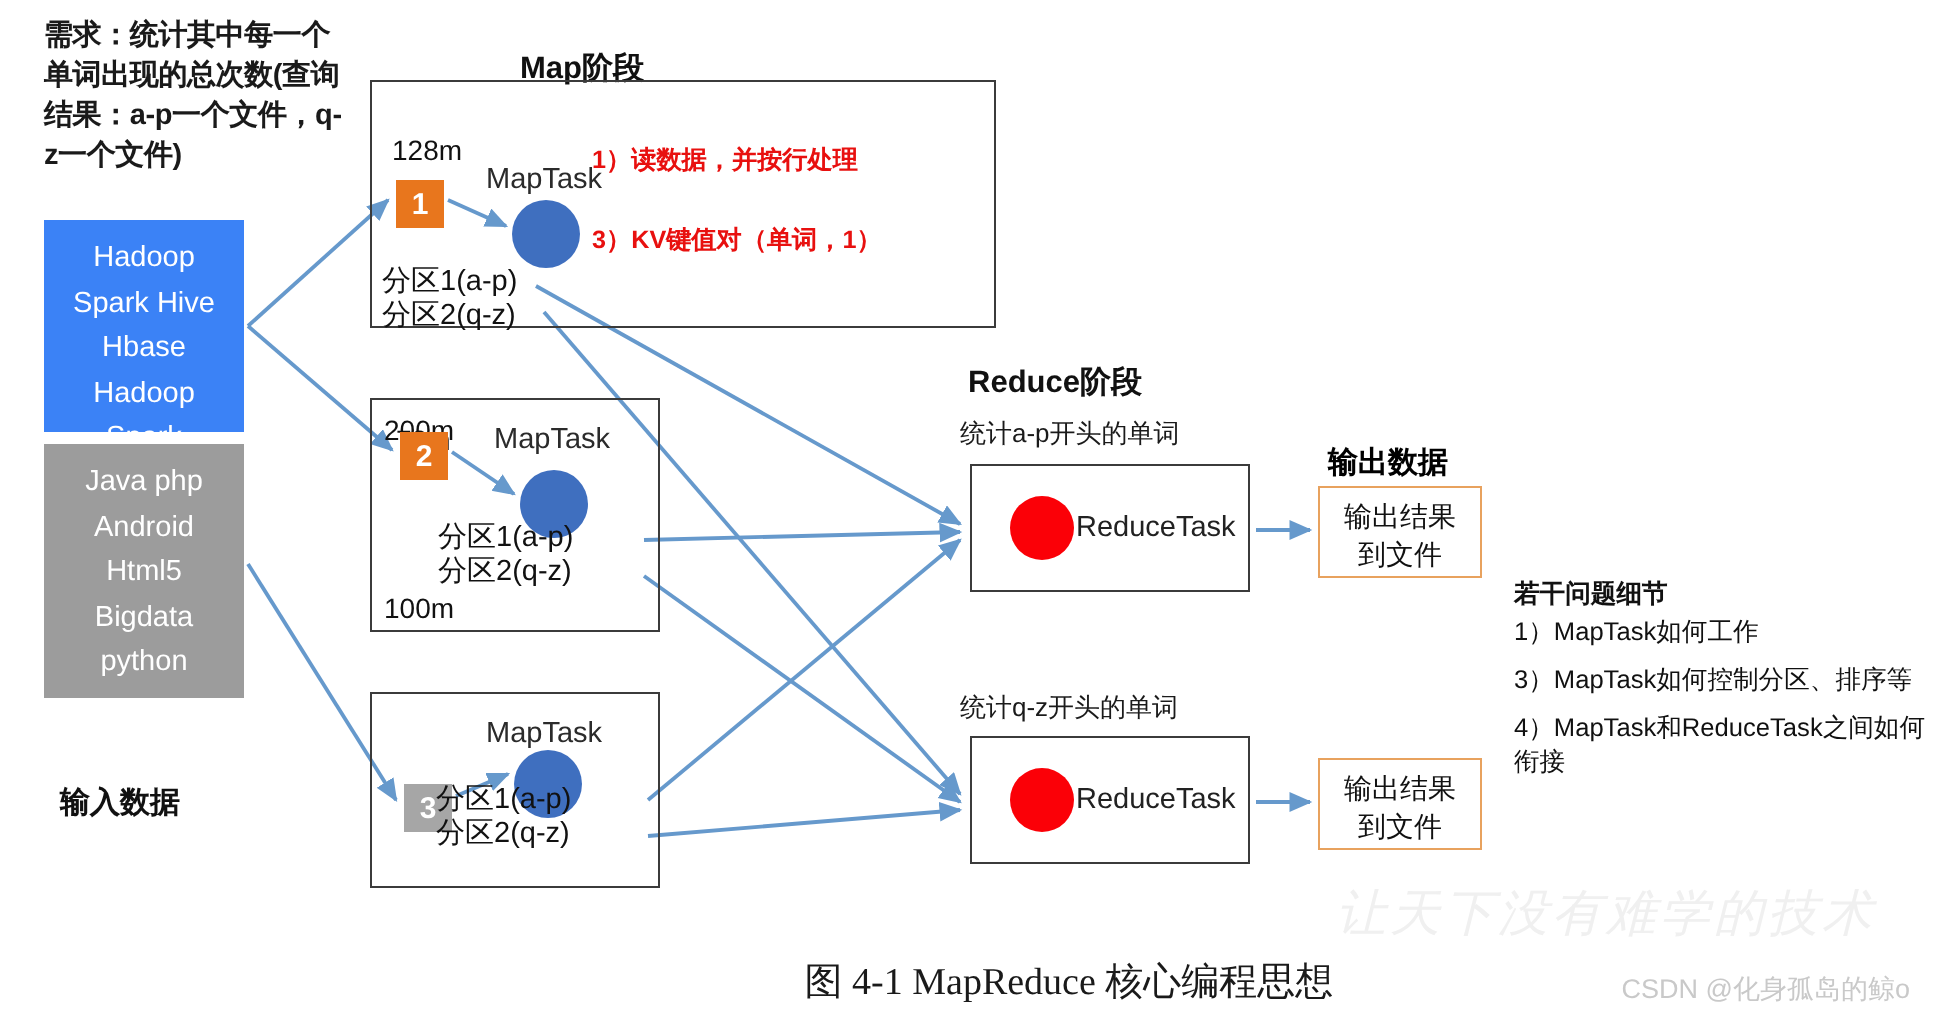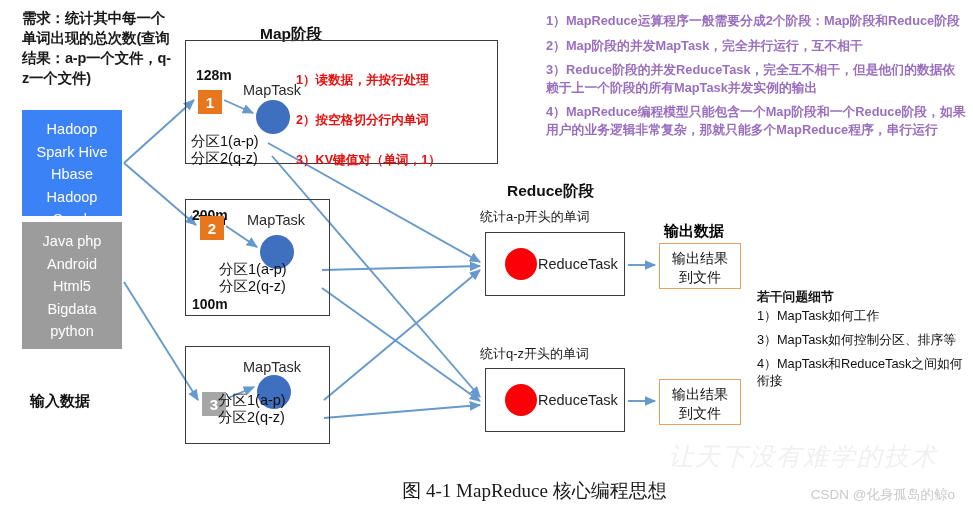--- a/index.html
+++ b/index.html
@@ -42,30 +42,30 @@
   }
   .input-orange { left: 22px; top: 110px; height: 106px; background: #3b82f6; }
   .input-gray   { left: 22px; top: 222px; height: 127px; background: #9C9C9C; }
 
   .input-label {
     left: 30px; top: 392px;
     font-size: 15px; font-weight: 700; color: #111;
   }
 
   
-  .size-label { font-size: 14px; font-weight: 700; color: #111; }
+  .size-label { font-size: 14px; font-weight: 400; color: #111; }
   .sz-200 { left: 192px; top: 207px; }
   .sz-100 { left: 192px; top: 296px; }
   .sz-128 { left: 196px; top: 67px; }
   .sz-72  { left: 198px; top: 212px; }
 
   
   .stage-title { font-size: 15.5px; font-weight: 700; color: #111; }
   .map-stage-title    { left: 260px; top: 24px; }
-  .reduce-stage-title { left: 484px; top: 181px; margin-left: 23px; }
+  .reduce-stage-title { left: 484px; top: 181px; }
   .output-data-title  { left: 664px; top: 222px; font-size: 15px; font-weight: 700; }
 
   
   .map-box {
     border: 1.6px solid #3b3b3b;
     background: rgba(255,255,255,0);
     box-sizing: border-box;
   }
   .mb1 { left: 185px; top: 40px;  width: 313px; height: 124px; }
   .mb2 { left: 185px; top: 199px; width: 145px; height: 117px; }
@@ -292,30 +292,23 @@
 
   <div class="abs part-lines pl1">分区1(a-p)
 分区2(q-z)</div>
   <div class="abs part-lines pl2">分区1(a-p)
 分区2(q-z)</div>
   <div class="abs part-lines pl3">分区1(a-p)
 分区2(q-z)</div>
 
   <div class="abs red-note">
     <p class="rn-p">1）读数据，并按行处理</p>
-    <p class="rn-p">2）按空格切分行内单词</p>
     <p class="rn-p">3）KV键值对（单词，1）</p>
   </div>
 
-  <div class="abs purple-note">
-    <p class="pn-p">1）MapReduce运算程序一般需要分成2个阶段：Map阶段和Reduce阶段</p>
-    <p class="pn-p">2）Map阶段的并发MapTask，完全并行运行，互不相干</p>
-    <p class="pn-p">3）Reduce阶段的并发ReduceTask，完全互不相干，但是他们的数据依赖于上一个阶段的所有MapTask并发实例的输出</p>
-    <p class="pn-p">4）MapReduce编程模型只能包含一个Map阶段和一个Reduce阶段，如果用户的业务逻辑非常复杂，那就只能多个MapReduce程序，串行运行</p>
-  </div>
 
   <div class="abs stage-title reduce-stage-title">Reduce阶段</div>
 
   <div class="abs reduce-caption rc1">统计a-p开头的单词</div>
   <div class="abs reduce-caption rc2">统计q-z开头的单词</div>
 
   <div class="abs reduce-box rb1"></div>
   <div class="abs reduce-box rb2"></div>
 
   <div class="abs red-circle rcirc1"></div>

